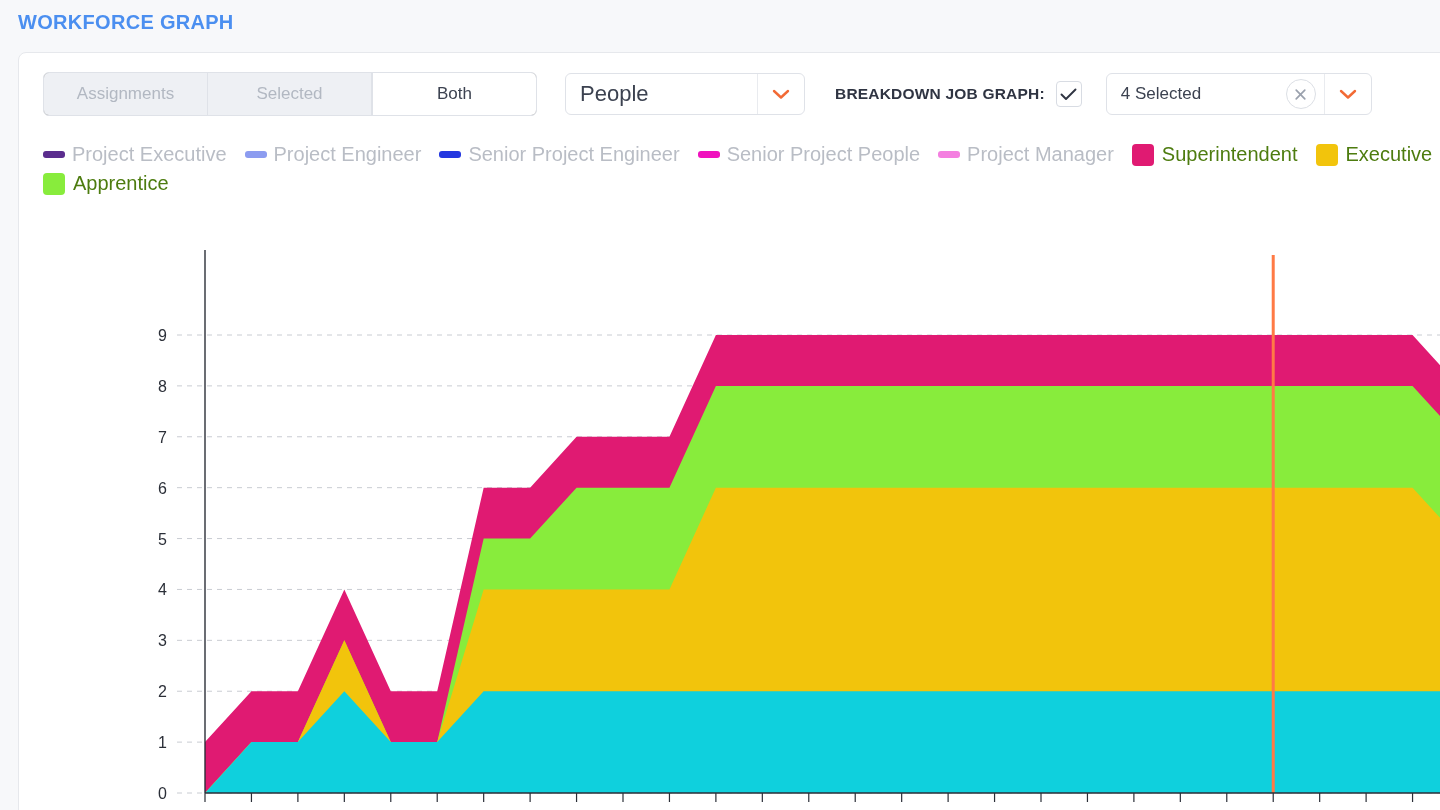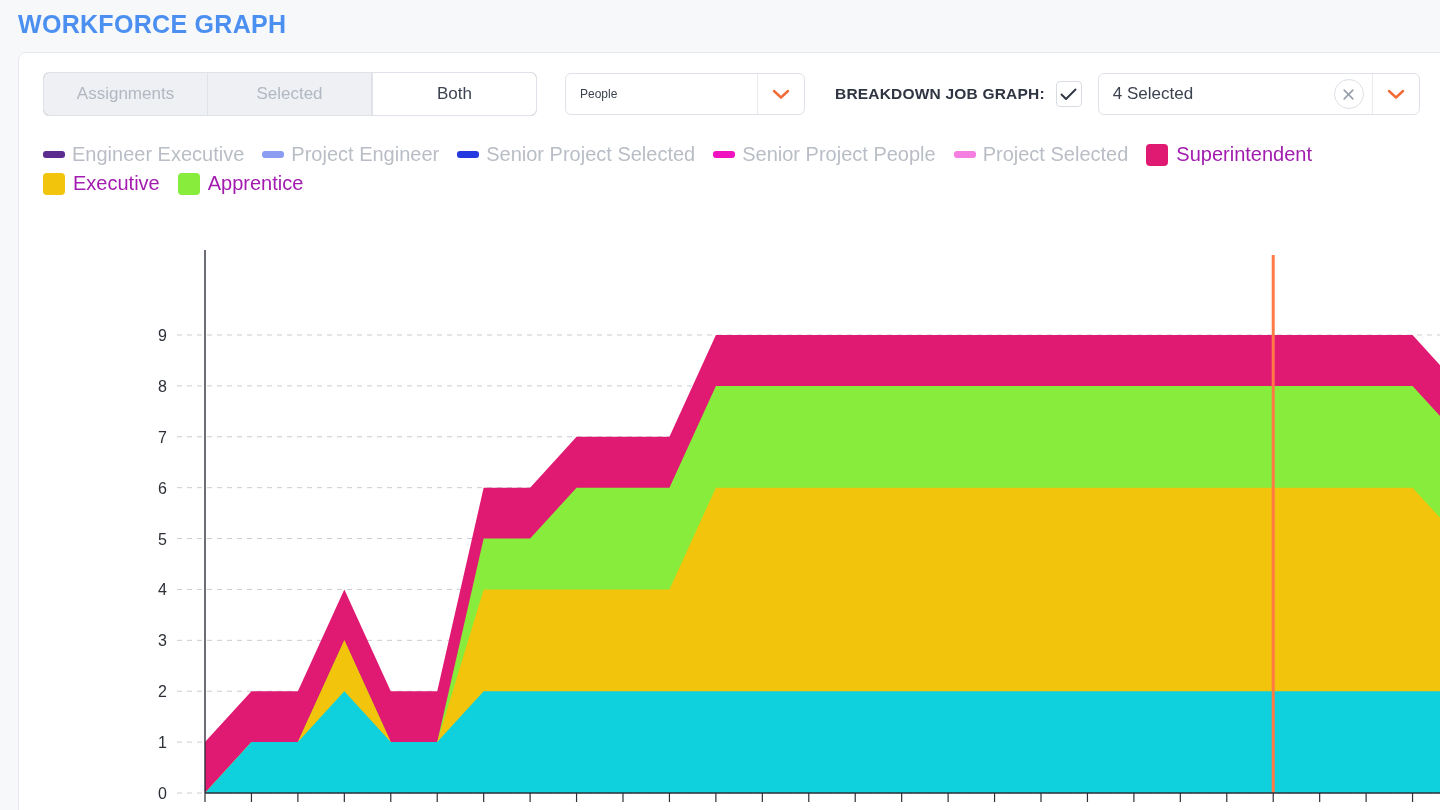--- a/index.html
+++ b/index.html
@@ -7,21 +7,21 @@
   html, body {
     margin: 0; padding: 0;
     width: 1440px; height: 810px;
     background: #f7f8fa;
     font-family: "Liberation Sans", sans-serif;
     overflow: hidden;
   }
 
   #page-title {
     color: #4b8ff0;
-    font-size: 25px;
+    font-size: 20px;
     font-weight: 700;
     letter-spacing: 0.3px;
     padding: 12px 4px 0 18px;
     line-height: 1;
     white-space: nowrap;
   }
 
   #card {
     position: absolute;
     left: 18px;
@@ -78,21 +78,21 @@
     width: 240px;
     height: 42px;
     margin-left: 28px;
     background: #fff;
     border: 1px solid #dfe2e8;
     border-radius: 6px;
   }
   .select-box .sel-value {
     flex: 1;
     padding-left: 14px;
-    font-size: 12px;
+    font-size: 22px;
     color: #3c4250;
     white-space: nowrap;
     overflow: hidden;
   }
   .sel-divider {
     width: 1px;
     height: 100%;
     background: #e9ebef;
   }
   .chev {
@@ -124,23 +124,23 @@
     align-items: center;
     justify-content: center;
     cursor: pointer;
     flex: none;
   }
 
   .multiselect {
     position: relative;
     display: flex;
     align-items: center;
-    width: 322px;
+    width: 266px;
     height: 42px;
-    margin-left: 16px;
+    margin-left: 24px;
     background: #fff;
     border: 1px solid #dfe2e8;
     border-radius: 6px;
   }
   .multiselect .ms-value {
     flex: 1;
     padding-left: 14px;
     font-size: 17px;
     color: #3c4250;
     white-space: nowrap;
@@ -175,21 +175,21 @@
     align-items: center;
     margin-right: 18px;
     cursor: pointer;
     white-space: nowrap;
   }
   .legend-item .lg-label {
     font-size: 20px;
     color: #b9bdc5;
   }
   .legend-item.on .lg-label {
-    color: #a21caf;
+    color: #4d7c0f;
   }
   .swatch-dash {
     width: 22px; height: 7px;
     border-radius: 3px;
     margin-right: 7px;
     flex: none;
   }
   .swatch-box {
     width: 22px; height: 22px;
     border-radius: 4px;
@@ -256,37 +256,37 @@
           <path d="M2 3 L9 9.5 L16 3" fill="none" stroke="#f26a35" stroke-width="2.4" stroke-linecap="round" stroke-linejoin="round"></path>
         </svg>
       </div>
     </div>
 
   </div>
 
   <div id="legend">
       <div class="legend-item">
         <span class="swatch-dash" style="background: rgb(91, 45, 142);"></span>
-        <span class="lg-label">Engineer Executive</span>
+        <span class="lg-label">Project Executive</span>
       </div>
       <div class="legend-item">
         <span class="swatch-dash" style="background: rgb(140, 156, 240);"></span>
         <span class="lg-label">Project Engineer</span>
       </div>
       <div class="legend-item">
         <span class="swatch-dash" style="background: rgb(36, 56, 224);"></span>
-        <span class="lg-label">Senior Project Selected</span>
+        <span class="lg-label">Senior Project Engineer</span>
       </div>
       <div class="legend-item">
         <span class="swatch-dash" style="background: rgb(240, 18, 190);"></span>
         <span class="lg-label">Senior Project People</span>
       </div>
       <div class="legend-item">
         <span class="swatch-dash" style="background: rgb(244, 127, 224);"></span>
-        <span class="lg-label">Project Selected</span>
+        <span class="lg-label">Project Manager</span>
       </div>
       <div class="legend-item on">
         <span class="swatch-box" style="background: rgb(224, 26, 114);"></span>
         <span class="lg-label">Superintendent</span>
       </div>
       <div class="legend-item on">
         <span class="swatch-box" style="background: rgb(242, 196, 12);"></span>
         <span class="lg-label">Executive</span>
       </div>
       <div class="legend-item on">

